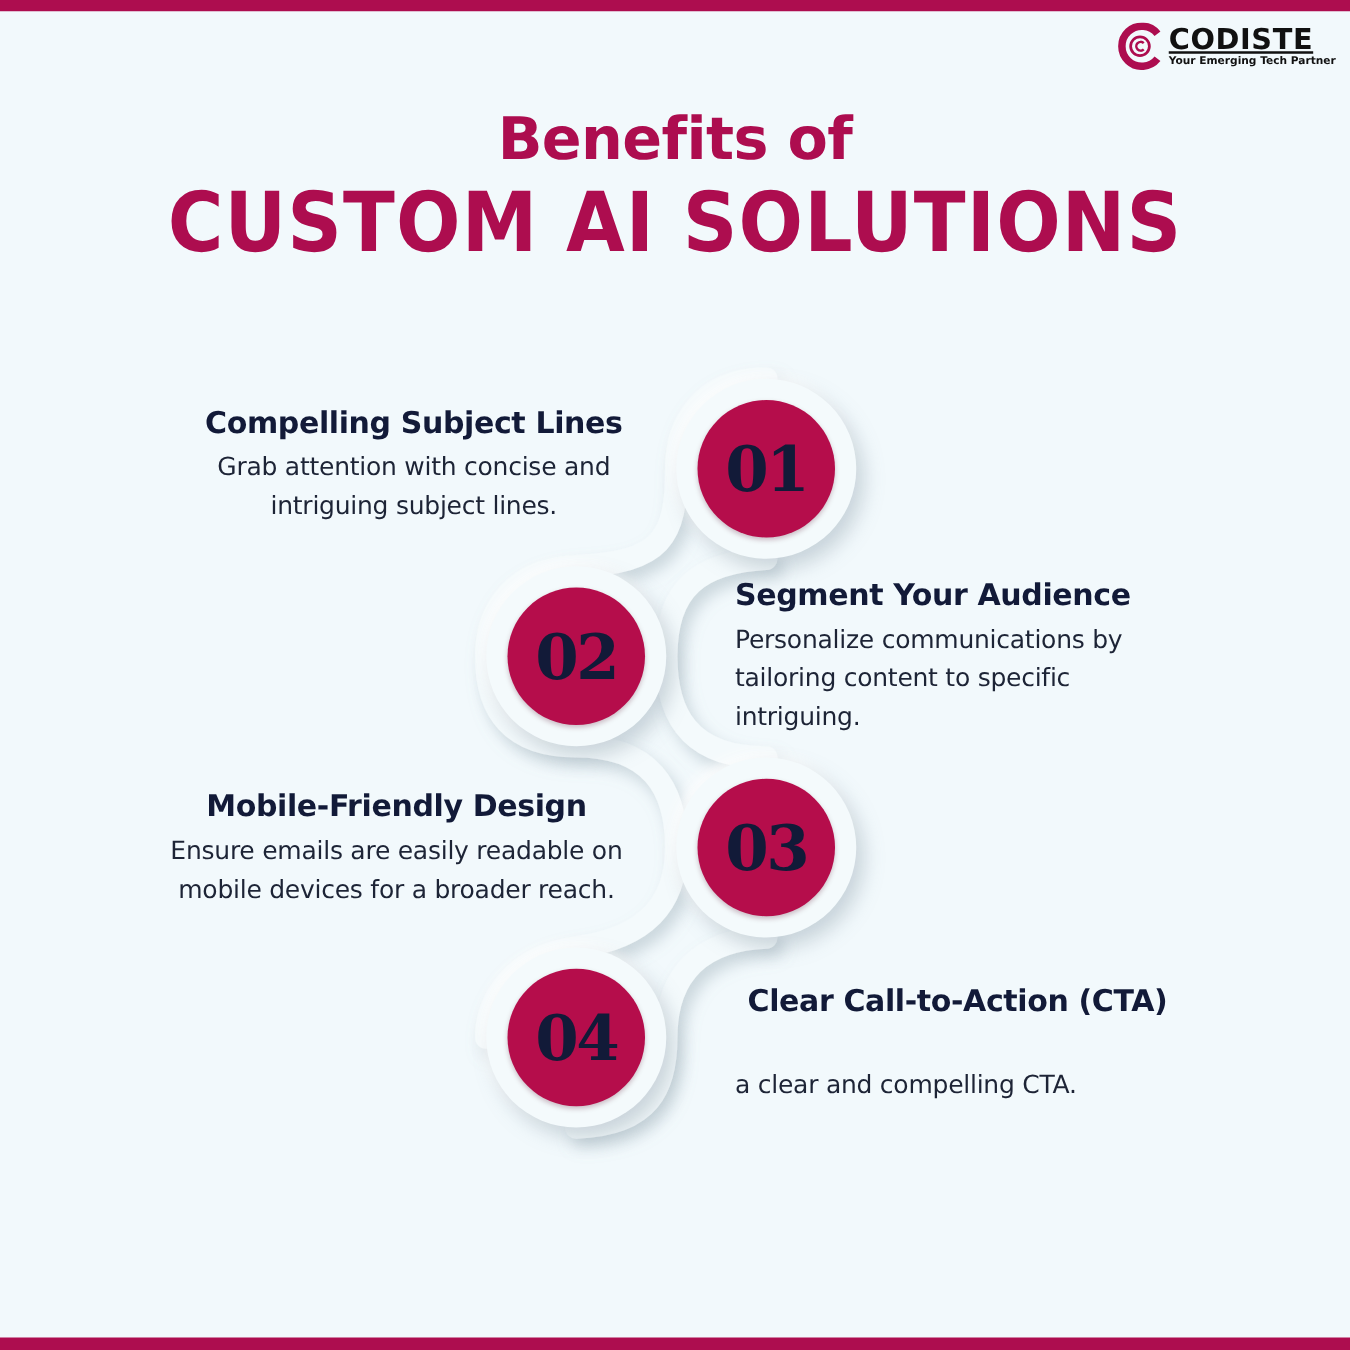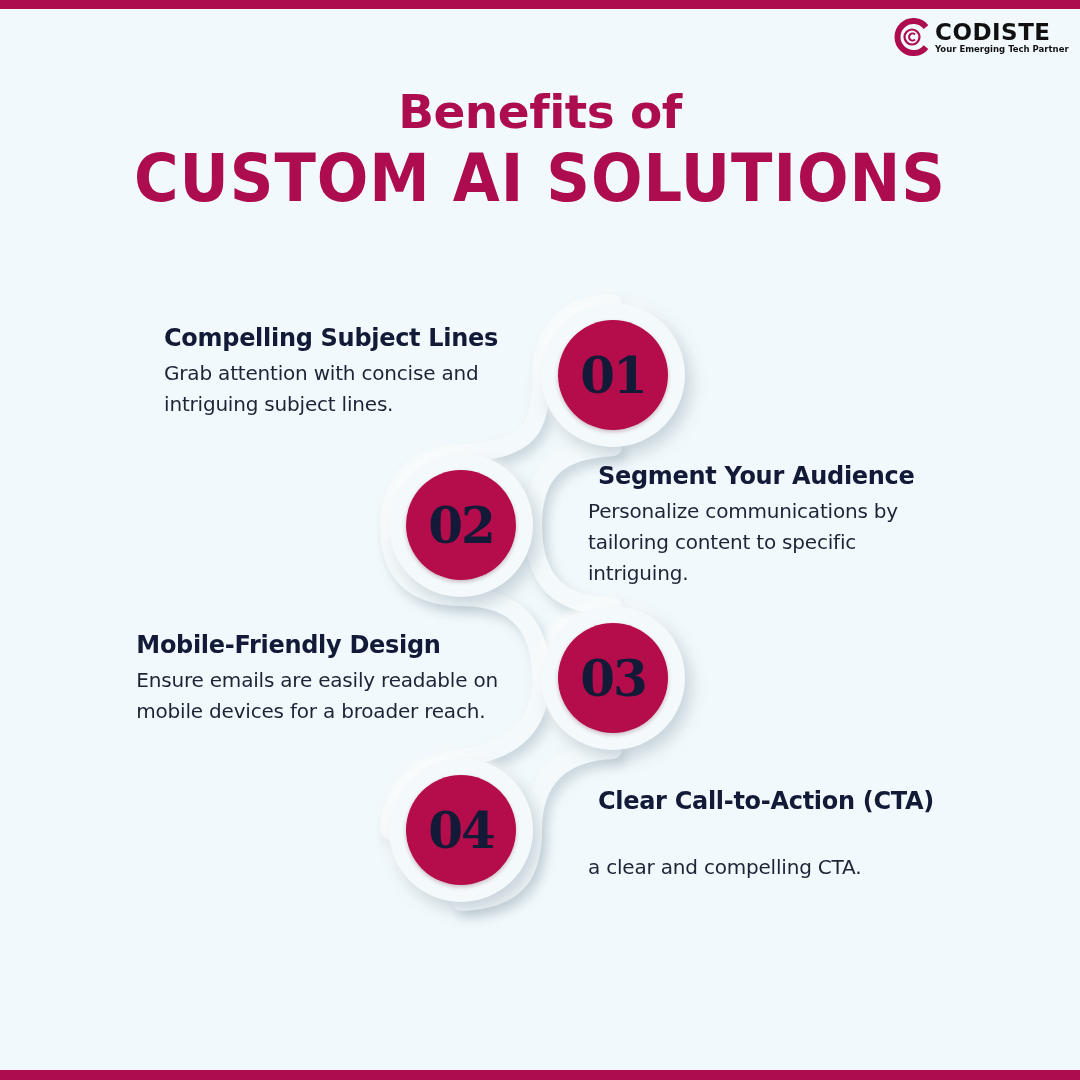--- a/index.html
+++ b/index.html
@@ -8,21 +8,21 @@
     background:#f2f9fc;
     font-family:"DejaVu Sans", sans-serif;
   }
   .bar-top { position:absolute; left:0; top:0; width:1080px; height:9px; background:#ad0d4f; }
   .bar-bottom { position:absolute; left:0; bottom:0; width:1080px; height:10px; background:#ad0d4f; }
 
   
   .logo { position:absolute; left:893px; top:18px; display:flex; align-items:center; }
   .logo-mark { width:38px; height:38px; position:relative; }
   .logo-text { margin-left:4px; display:flex; flex-direction:column; line-height:1; }
-  .logo-name { font-family:"DejaVu Sans", sans-serif; font-weight:bold; font-size:23px; color:#111; letter-spacing:0.5px; }
+  .logo-name { font-family:"DejaVu Sans", sans-serif; font-weight:bold; font-size:23px; color:#111; letter-spacing:0.5px;text-decoration:underline; }
   .logo-tag { font-family:"DejaVu Sans", sans-serif; font-weight:bold; font-size:8.5px; color:#111; margin-top:1px; white-space:nowrap; }
 
   .title-sub {
     position:absolute; left:0; width:1080px; top:84px; text-align:center;
     font-family:"DejaVu Sans", sans-serif; font-weight:bold; font-size:47px; color:#ad0d4f;
     letter-spacing:-0.5px;
   }
   .title-main {
     position:absolute; left:0; width:1080px; top:140px; text-align:center;
     font-family:"DejaVu Sans", sans-serif; font-weight:bold; font-size:66px; color:#ad0d4f;
@@ -50,21 +50,21 @@
 
   .item { position:absolute; color:#121a38; }
   .item h3 {
     margin:0; font-family:"DejaVu Sans", sans-serif; font-weight:bold; font-size:24px;
     color:#121a38; letter-spacing:-0.3px;
   }
   .item p {
     margin:6px 0 0 0; font-family:"DejaVu Sans", sans-serif; font-size:20px; line-height:31px;
     color:#1d2436; letter-spacing:-0.2px;
   }
-  .item.left { text-align:left; }
+  .item.left { text-align:center; }
   .item.right { text-align:left; }
 </style>
 </head>
 <body>
 
 <div class="bar-top"></div>
 
 <div class="logo">
   <div class="logo-mark">
     <svg width="38" height="38" viewBox="0 0 38 38">
@@ -113,21 +113,21 @@
   <h3>Compelling Subject Lines</h3>
   <p><span>Grab attention with concise and</span><br><span>intriguing subject lines.</span></p>
 </div>
 
 <div class="ring" style="left:389px; top:453px;">
   <div class="circle">
     <span class="num">02</span>
   </div>
 </div>
 <div class="item right" style="left:588px; top:462px;">
-  <h3 style="margin-left:10px;">Segment Your Audience</h3>
+  <h3 style="">Segment Your Audience</h3>
   <p><span>Personalize communications by</span><br><span>tailoring content to specific</span><br><span>intriguing.</span></p>
 </div>
 
 <div class="ring" style="left:541px; top:606px;">
   <div class="circle">
     <span class="num">03</span>
   </div>
 </div>
 <div class="item left" style="right:582px; top:631px;">
   <h3>Mobile-Friendly Design</h3>

